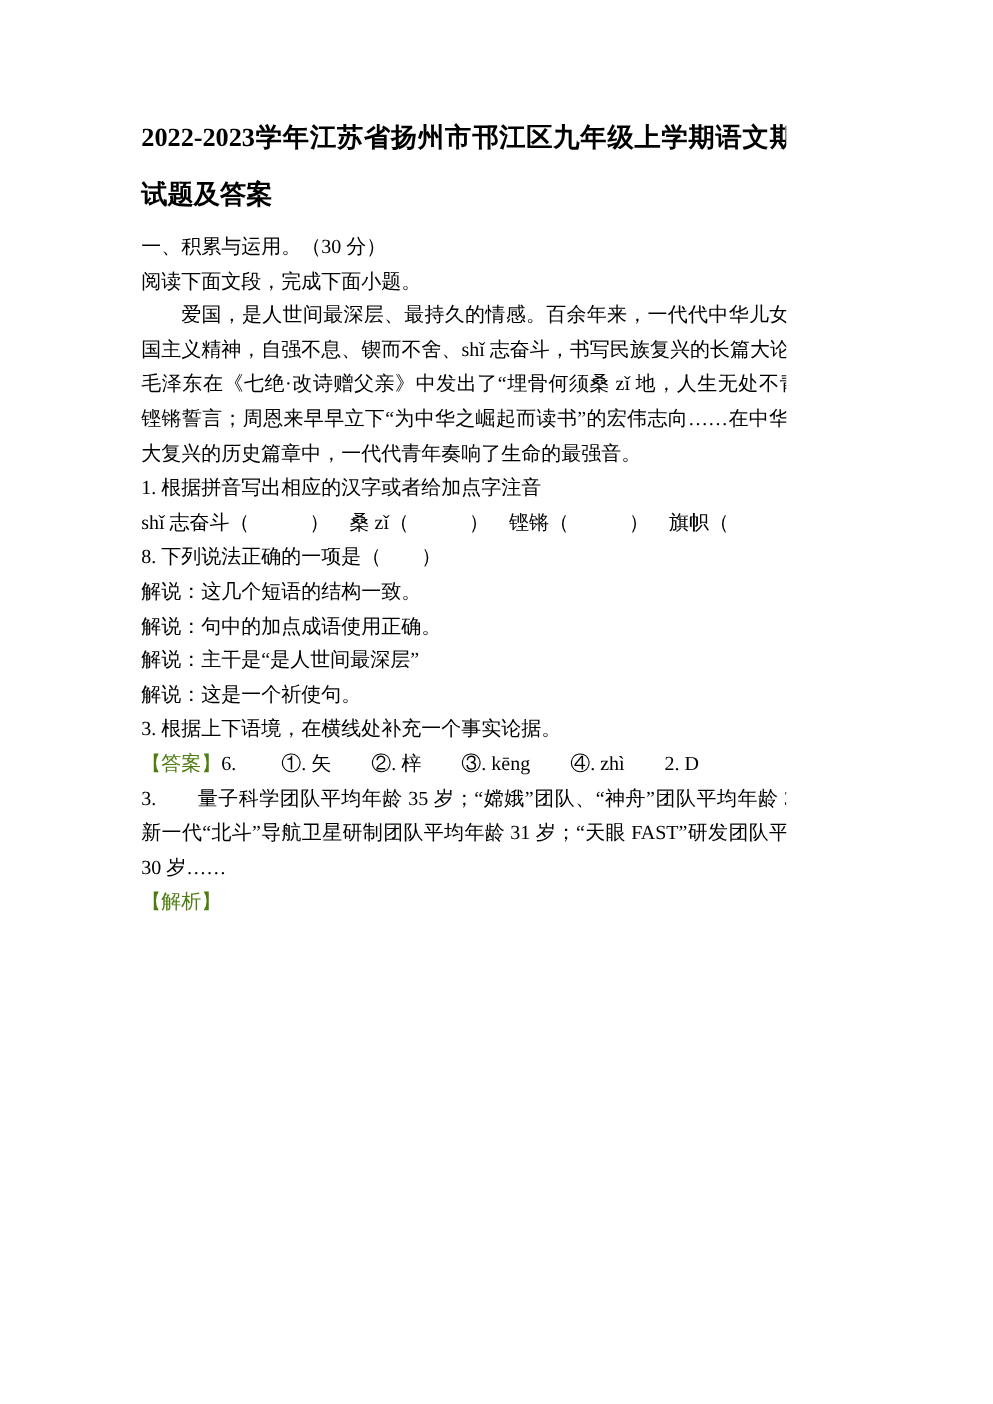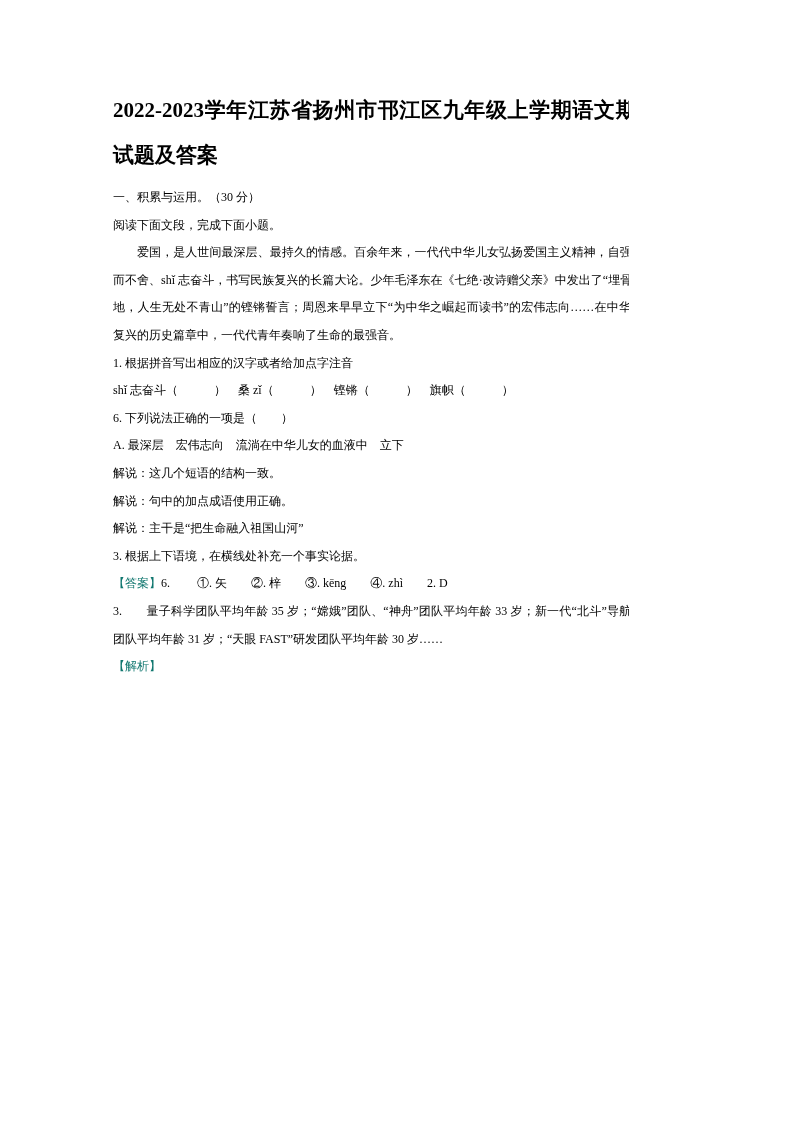--- a/index.html
+++ b/index.html
@@ -20,49 +20,49 @@
     width: 567px;
   }
   .doc-title {
     font-size: 21px;
     line-height: 45px;
     font-weight: bold;
     text-align: justify;
     margin-bottom: 6px;
   }
   .line {
-    font-size: 12px;
+    font-size: 16px;
     line-height: 27.6px;
     text-align: justify;
     word-break: break-all;
   }
   .para { text-indent: 2em; }
-  .blue { color: #0f766e; }
+  .blue { color: #4d7c0f; }
 </style>
 </head>
 <body>
 
 <div class="page">
   <div class="content">
 
     <h1 class="doc-title">2022-2023学年江苏省扬州市邗江区九年级上学期语文期末考试题及答案</h1>
 
     <p class="line">一、积累与运用。（30 分）</p>
     <p class="line">阅读下面文段，完成下面小题。</p>
 
     <p class="line para">爱国，是人世间最深层、最持久的情感。百余年来，一代代中华儿女弘扬爱国主义精神，自强不息、锲而不舍、shǐ 志奋斗，书写民族复兴的长篇大论。少年毛泽东在《七绝·改诗赠父亲》中发出了“埋骨何须桑 zǐ 地，人生无处不青山”的铿锵誓言；周恩来早早立下“为中华之崛起而读书”的宏伟志向……在中华民族伟大复兴的历史篇章中，一代代青年奏响了生命的最强音。</p>
 
     <p class="line">1. 根据拼音写出相应的汉字或者给加点字注音</p>
     <p class="line">shǐ 志奋斗（　　　）　桑 zǐ（　　　）　铿锵（　　　）　旗帜（　　　）</p>
 
-    <p class="line">6. 下列说法正确的一项是（　　）</p>
-    <p class="line">A. 最深层　宏伟志向　流淌在中华儿女的血液中　立下</p>
+    <p class="line">8. 下列说法正确的一项是（　　）</p>
     <p class="line">解说：这几个短语的结构一致。</p>
     <p class="line">解说：句中的加点成语使用正确。</p>
-    <p class="line">解说：主干是“把生命融入祖国山河”</p>
+    <p class="line">解说：主干是“是人世间最深层”</p>
+    <p class="line">解说：这是一个祈使句。</p>
 
     <p class="line">3. 根据上下语境，在横线处补充一个事实论据。</p>
 
     <p class="line"><span class="blue">【答案】</span><span>6. 　　①. 矢　　②. 梓　　③. kēng　　④. zhì　　2. D</span></p>
 
     <p class="line">3.　　量子科学团队平均年龄 35 岁；“嫦娥”团队、“神舟”团队平均年龄 33 岁；新一代“北斗”导航卫星研制团队平均年龄 31 岁；“天眼 FAST”研发团队平均年龄 30 岁……</p>
 
     <p class="line"><span class="blue">【解析】</span></p>
 
   </div>

